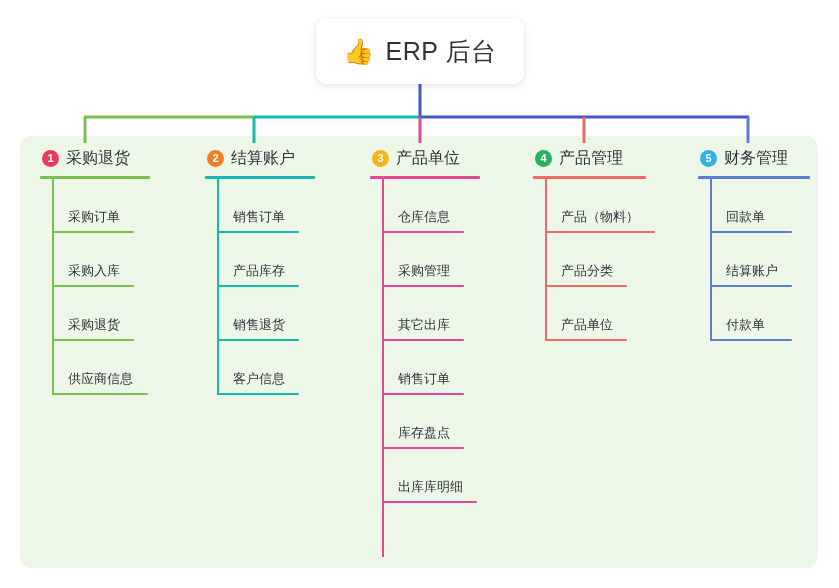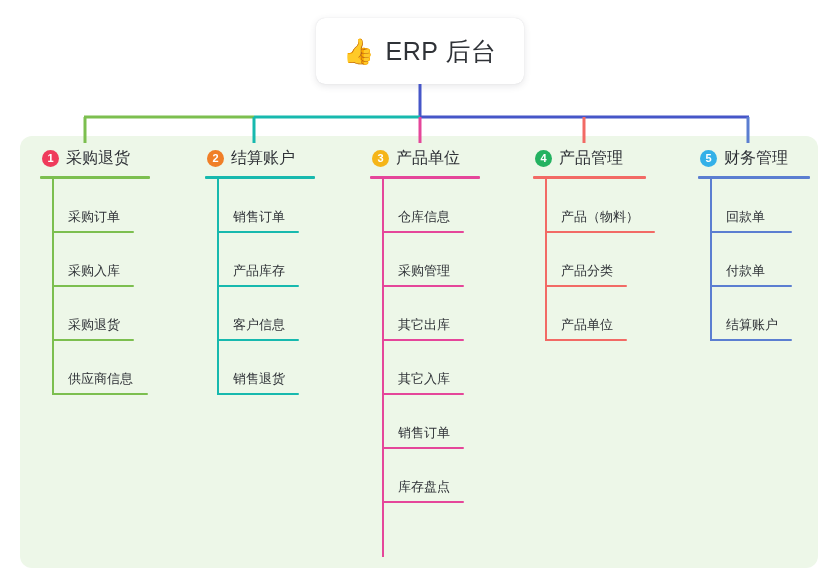--- a/index.html
+++ b/index.html
@@ -198,25 +198,25 @@
           <div class="spine" style="background: rgb(23, 185, 174); height: 216px;"></div>
           <div class="item">
             <span class="item-label">销售订单</span>
             <div class="item-rule" style="width: 82px; background: rgb(23, 185, 174);"></div>
           </div>
           <div class="item">
             <span class="item-label">产品库存</span>
             <div class="item-rule" style="width: 82px; background: rgb(23, 185, 174);"></div>
           </div>
           <div class="item">
+            <span class="item-label">销售退货</span>
+            <div class="item-rule" style="width: 82px; background: rgb(23, 185, 174);"></div>
+          </div>
+          <div class="item">
             <span class="item-label">客户信息</span>
-            <div class="item-rule" style="width: 82px; background: rgb(23, 185, 174);"></div>
-          </div>
-          <div class="item">
-            <span class="item-label">销售退货</span>
             <div class="item-rule" style="width: 82px; background: rgb(23, 185, 174);"></div>
           </div>
         </div>
       </div>
       <div class="column" style="left: 370px;">
         <div class="col-head">
           <span class="badge" style="background: rgb(245, 181, 24);">3</span>
           <span class="col-title">产品单位</span>
         </div>
         <div class="head-rule" style="width: 110px; background: rgb(229, 70, 154);"></div>
@@ -228,30 +228,30 @@
           </div>
           <div class="item">
             <span class="item-label">采购管理</span>
             <div class="item-rule" style="width: 82px; background: rgb(229, 70, 154);"></div>
           </div>
           <div class="item">
             <span class="item-label">其它出库</span>
             <div class="item-rule" style="width: 82px; background: rgb(229, 70, 154);"></div>
           </div>
           <div class="item">
-            <span class="item-label">其它入库</span>
-            <div class="item-rule" style="width: 82px; background: rgb(229, 70, 154);"></div>
-          </div>
-          <div class="item">
             <span class="item-label">销售订单</span>
             <div class="item-rule" style="width: 82px; background: rgb(229, 70, 154);"></div>
           </div>
           <div class="item">
             <span class="item-label">库存盘点</span>
             <div class="item-rule" style="width: 82px; background: rgb(229, 70, 154);"></div>
+          </div>
+          <div class="item">
+            <span class="item-label">出库库明细</span>
+            <div class="item-rule" style="width: 95px; background: rgb(229, 70, 154);"></div>
           </div>
         </div>
       </div>
       <div class="column" style="left: 533px;">
         <div class="col-head">
           <span class="badge" style="background: rgb(36, 178, 97);">4</span>
           <span class="col-title">产品管理</span>
         </div>
         <div class="head-rule" style="width: 113px; background: rgb(242, 106, 101);"></div>
         <div class="items">
@@ -276,24 +276,24 @@
           <span class="col-title">财务管理</span>
         </div>
         <div class="head-rule" style="width: 112px; background: rgb(91, 126, 209);"></div>
         <div class="items">
           <div class="spine" style="background: rgb(91, 126, 209); height: 162px;"></div>
           <div class="item">
             <span class="item-label">回款单</span>
             <div class="item-rule" style="width: 82px; background: rgb(91, 126, 209);"></div>
           </div>
           <div class="item">
+            <span class="item-label">结算账户</span>
+            <div class="item-rule" style="width: 82px; background: rgb(91, 126, 209);"></div>
+          </div>
+          <div class="item">
             <span class="item-label">付款单</span>
             <div class="item-rule" style="width: 82px; background: rgb(91, 126, 209);"></div>
           </div>
-          <div class="item">
-            <span class="item-label">结算账户</span>
-            <div class="item-rule" style="width: 82px; background: rgb(91, 126, 209);"></div>
-          </div>
         </div>
       </div>
     </div>
 
 </div>
 
 </body></html>

